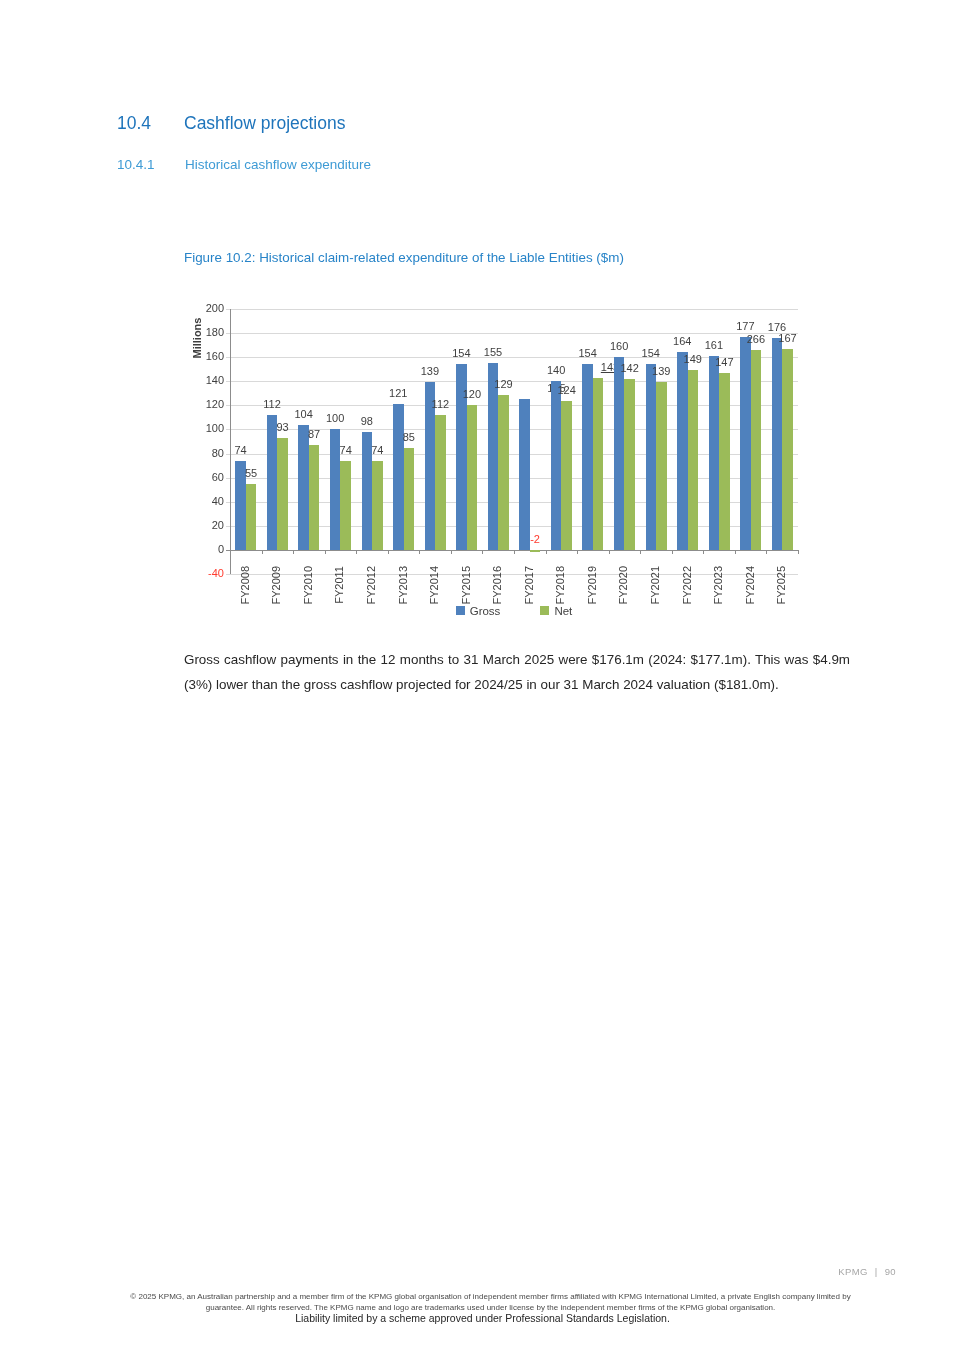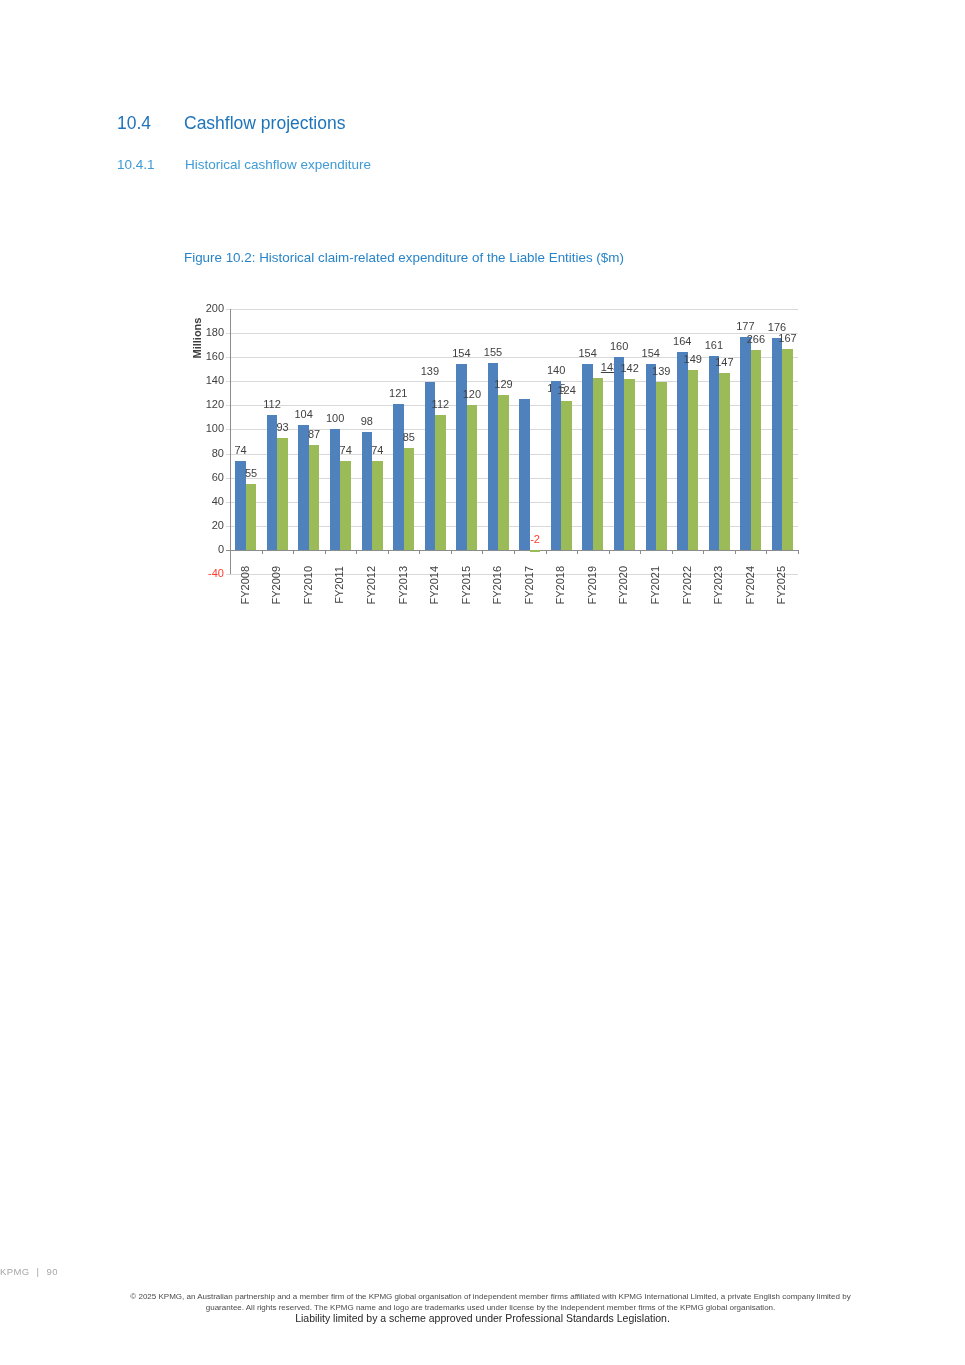--- a/index.html
+++ b/index.html
@@ -39,21 +39,21 @@
   .xlabel { position:absolute; width:70px; height:14px; font-size:11px; color:#3F3F3F;
             text-align:right; transform:rotate(-90deg); white-space:nowrap; }
   .ylabel { position:absolute; left:-21px; top:40px; width:60px; text-align:center;
             font-size:11px; font-weight:bold; color:#3F3F3F; transform:rotate(-90deg); }
   .legend { position:absolute; left:42px; width:568px; display:flex;
             justify-content:center; gap:40px; }
   .legend-item { display:flex; align-items:center; gap:5px; }
   .sq { width:9px; height:9px; }
   .lname { font-size:11.5px; color:#3F3F3F; }
   
-  .pgnum { position:absolute; left:0; top:1266px; width:896px; text-align:left;
+  .pgnum { position:absolute; left:0; top:1266px; width:896px; text-align:right;
            font-size:9.5px; color:#A6A6A6; letter-spacing:0.4px; }
   .pgnum .sep { margin:0 7px; }
   .legal { position:absolute; left:118px; top:1291px; width:745px; text-align:center;
            font-size:8px; line-height:11px; color:#4A4A4A; }
   .liability { position:absolute; left:0; top:1312px; width:965px; text-align:center;
                font-size:10.5px; color:#262626; }
 </style>
 </head>
 <body>
 
@@ -201,22 +201,33 @@
       <div class="ctick" style="left: 546.889px; top: 257.909px;"></div>
       <div class="xlabel" style="left: 527.667px; top: 301.909px;">FY2024</div>
       <div class="bar" style="left: 583.722px; top: 45.9091px; width: 10.5px; height: 212px; background: rgb(79, 129, 189);"></div>
       <div class="vlabel" style="left: 571.972px; top: 28.9091px;">176</div>
       <div class="bar" style="left: 594.222px; top: 56.75px; width: 10.5px; height: 201.159px; background: rgb(155, 187, 89);"></div>
       <div class="vlabel" style="left: 582.472px; top: 39.75px;">167</div>
       <div class="ctick" style="left: 578.444px; top: 257.909px;"></div>
       <div class="xlabel" style="left: 559.222px; top: 301.909px;">FY2025</div>
       <div class="ctick" style="left: 610px; top: 257.909px;"></div>
       <div class="ylabel">Millions</div>
+      <div class="legend" style="top: 312.909px;">
+        <div class="legend-item">
+          <div class="sq" style="background: rgb(79, 129, 189);"></div>
+          <div class="lname">Gross</div>
+        </div>
+        <div class="legend-item">
+          <div class="sq" style="background: rgb(155, 187, 89);"></div>
+          <div class="lname">Net</div>
+        </div>
+      </div>
     </div>
 
+  <p class="body gross">Gross cashflow payments in the 12 months to 31 March 2025 were $176.1m (2024: $177.1m). This was $4.9m (3%) lower than the gross cashflow projected for 2024/25 in our 31 March 2024 valuation ($181.0m).</p>
 
   <div class="pgnum">
     <span>KPMG</span><span class="sep">|</span><span>90</span>
   </div>
   <div class="legal">© 2025 KPMG, an Australian partnership and a member firm of the KPMG global organisation of independent member firms affiliated with KPMG International Limited, a private English company limited by guarantee. All rights reserved. The KPMG name and logo are trademarks used under license by the independent member firms of the KPMG global organisation.</div>
   <div class="liability">Liability limited by a scheme approved under Professional Standards Legislation.</div>
 
 </div>
 
 </body></html>

